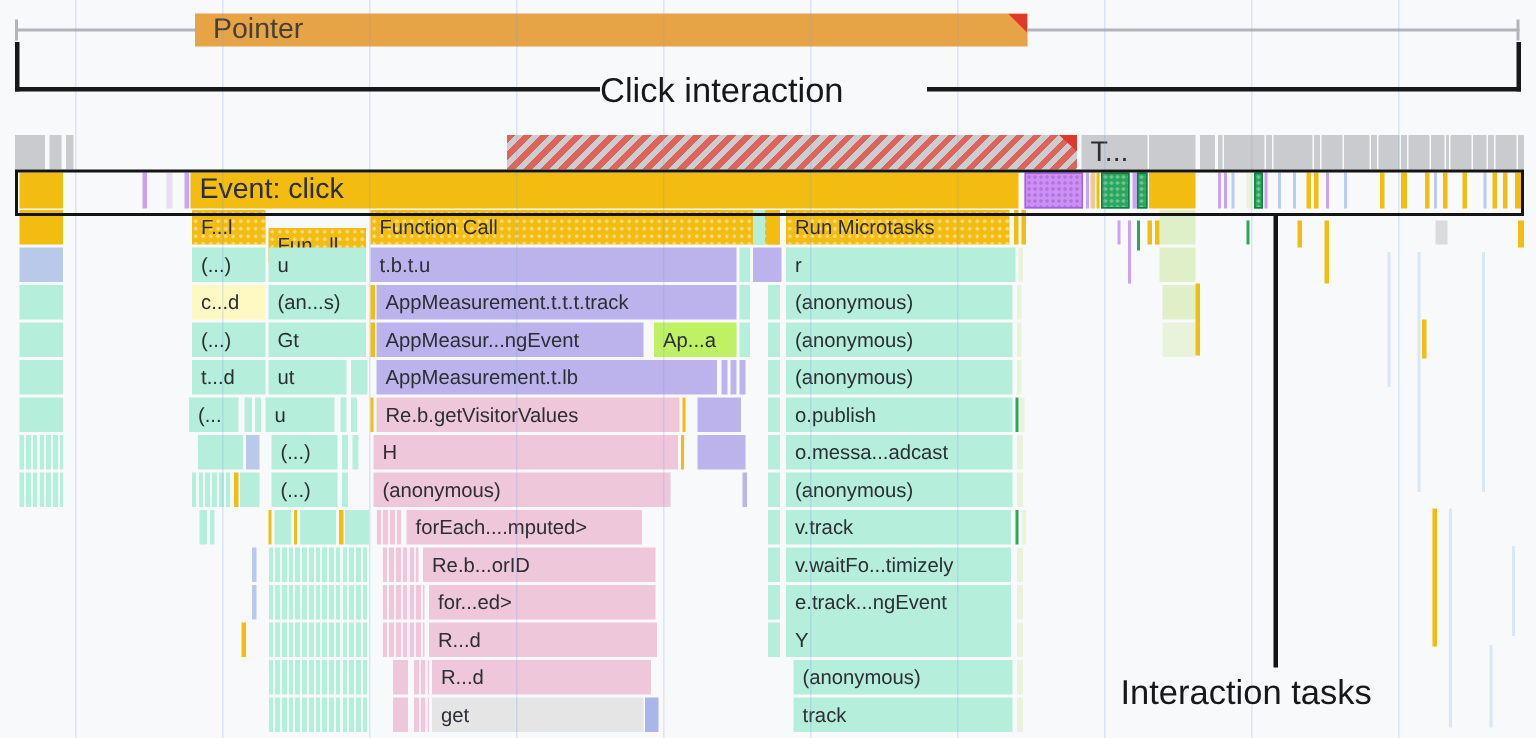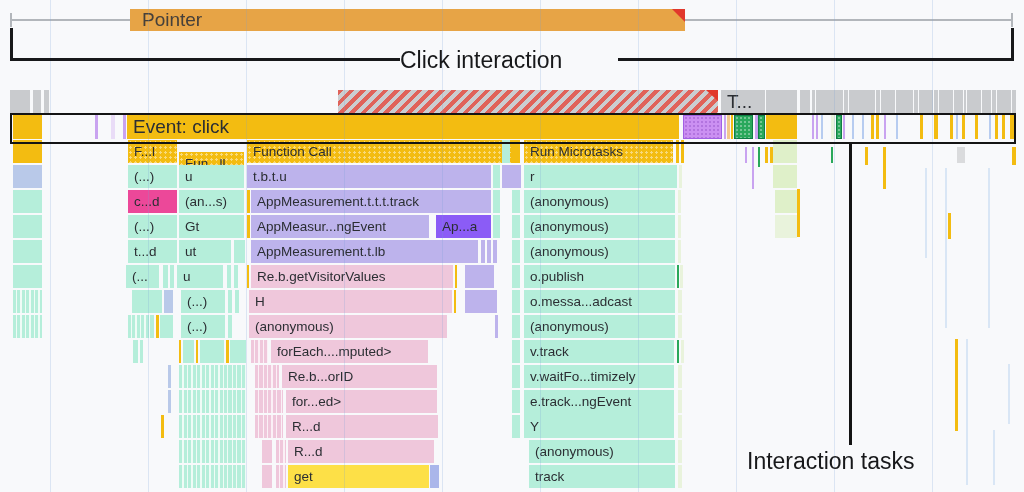--- a/index.html
+++ b/index.html
@@ -156,21 +156,21 @@
       <span class="lbl">t.b.t.u</span>
     </div>
     <div class="blk tok-T" style="left: 493px; top: 165px; width: 7px; height: 23px; background: rgb(181, 238, 218);"></div>
     <div class="blk tok-P" style="left: 502px; top: 165px; width: 19px; height: 23px; background: rgb(189, 179, 236);"></div>
     <div class="blk tok-T" style="left: 524px; top: 165px; width: 153px; height: 23px; background: rgb(181, 238, 218);">
       <span class="lbl">r</span>
     </div>
     <div class="blk tok-Op" style="left: 679px; top: 165px; width: 3px; height: 23px; background: rgb(233, 243, 220);"></div>
     <div class="blk tok-O" style="left: 773px; top: 165px; width: 24px; height: 23px; background: rgb(223, 240, 201);"></div>
     <div class="blk tok-T" style="left: 13px; top: 190px; width: 29px; height: 23px; background: rgb(181, 238, 218);"></div>
-    <div class="blk tok-T" style="left: 128px; top: 190px; width: 49px; height: 23px; background: #ec4899;">
+    <div class="blk tok-T" style="left: 128px; top: 190px; width: 49px; height: 23px; background: #fef9c3;">
       <span class="lbl">c...d</span>
     </div>
     <div class="blk tok-T" style="left: 179px; top: 190px; width: 65px; height: 23px; background: rgb(181, 238, 218);">
       <span class="lbl">(an...s)</span>
     </div>
     <div class="blk tok-Y" style="left: 247px; top: 190px; width: 3px; height: 23px; background: rgb(243, 188, 17);"></div>
     <div class="blk tok-P" style="left: 251px; top: 190px; width: 240px; height: 23px; background: rgb(189, 179, 236);">
       <span class="lbl">AppMeasurement.t.t.t.track</span>
     </div>
     <div class="blk tok-T" style="left: 493px; top: 190px; width: 7px; height: 23px; background: rgb(181, 238, 218);"></div>
@@ -184,21 +184,21 @@
     <div class="blk tok-T" style="left: 128px; top: 215px; width: 49px; height: 23px; background: rgb(181, 238, 218);">
       <span class="lbl">(...)</span>
     </div>
     <div class="blk tok-T" style="left: 179px; top: 215px; width: 65px; height: 23px; background: rgb(181, 238, 218);">
       <span class="lbl">Gt</span>
     </div>
     <div class="blk tok-Y" style="left: 247px; top: 215px; width: 3px; height: 23px; background: rgb(243, 188, 17);"></div>
     <div class="blk tok-P" style="left: 251px; top: 215px; width: 178px; height: 23px; background: rgb(189, 179, 236);">
       <span class="lbl">AppMeasur...ngEvent</span>
     </div>
-    <div class="blk tok-P" style="left: 436px; top: 215px; width: 55px; height: 23px; background: #8b5cf6;">
+    <div class="blk tok-P" style="left: 436px; top: 215px; width: 55px; height: 23px; background: #bef264;">
       <span class="lbl">Ap...a</span>
     </div>
     <div class="blk tok-T" style="left: 493px; top: 215px; width: 7px; height: 23px; background: rgb(181, 238, 218);"></div>
     <div class="blk tok-T" style="left: 512px; top: 215px; width: 8px; height: 23px; background: rgb(181, 238, 218);"></div>
     <div class="blk tok-T" style="left: 524px; top: 215px; width: 151px; height: 23px; background: rgb(181, 238, 218);">
       <span class="lbl">(anonymous)</span>
     </div>
     <div class="blk tok-Op" style="left: 678px; top: 215px; width: 3px; height: 23px; background: rgb(233, 243, 220);"></div>
     <div class="blk tok-Op" style="left: 775px; top: 215px; width: 22px; height: 23px; background: rgb(233, 243, 220);"></div>
     <div class="blk tok-T" style="left: 13px; top: 240px; width: 29px; height: 23px; background: rgb(181, 238, 218);"></div>
@@ -335,21 +335,21 @@
     <div class="blk tok-K" style="left: 288px; top: 440px; width: 146px; height: 23px; background: rgb(239, 199, 219);">
       <span class="lbl">R...d</span>
     </div>
     <div class="blk tok-T" style="left: 529px; top: 440px; width: 146px; height: 23px; background: rgb(181, 238, 218);">
       <span class="lbl">(anonymous)</span>
     </div>
     <div class="blk tok-Op" style="left: 678px; top: 440px; width: 4px; height: 23px; background: rgb(233, 243, 220);"></div>
     <div class="blk tok-Ts" style="left: 179px; top: 465px; width: 67px; height: 23px;"></div>
     <div class="blk tok-K" style="left: 262px; top: 465px; width: 10px; height: 23px; background: rgb(239, 199, 219);"></div>
     <div class="blk tok-Ks" style="left: 276px; top: 465px; width: 10px; height: 23px;"></div>
-    <div class="blk tok-K" style="left: 288px; top: 465px; width: 141px; height: 23px; background: #fde047;">
+    <div class="blk tok-K" style="left: 288px; top: 465px; width: 141px; height: 23px; background: #e5e5e5;">
       <span class="lbl">get</span>
     </div>
     <div class="blk tok-Pw" style="left: 430px; top: 465px; width: 9px; height: 23px; background: rgb(170, 182, 234);"></div>
     <div class="blk tok-T" style="left: 529px; top: 465px; width: 146px; height: 23px; background: rgb(181, 238, 218);">
       <span class="lbl">track</span>
     </div>
     <div class="blk tok-Op" style="left: 678px; top: 465px; width: 4px; height: 23px; background: rgb(233, 243, 220);"></div>
     <div class="blk tok-V2" style="left: 745px; top: 147px; width: 2px; height: 16px; background: rgb(201, 163, 240);"></div>
     <div class="blk tok-V2" style="left: 752px; top: 147px; width: 2px; height: 42px; background: rgb(201, 163, 240);"></div>
     <div class="blk tok-G2" style="left: 758px; top: 147px; width: 2px; height: 20px; background: rgb(42, 168, 90);"></div>

